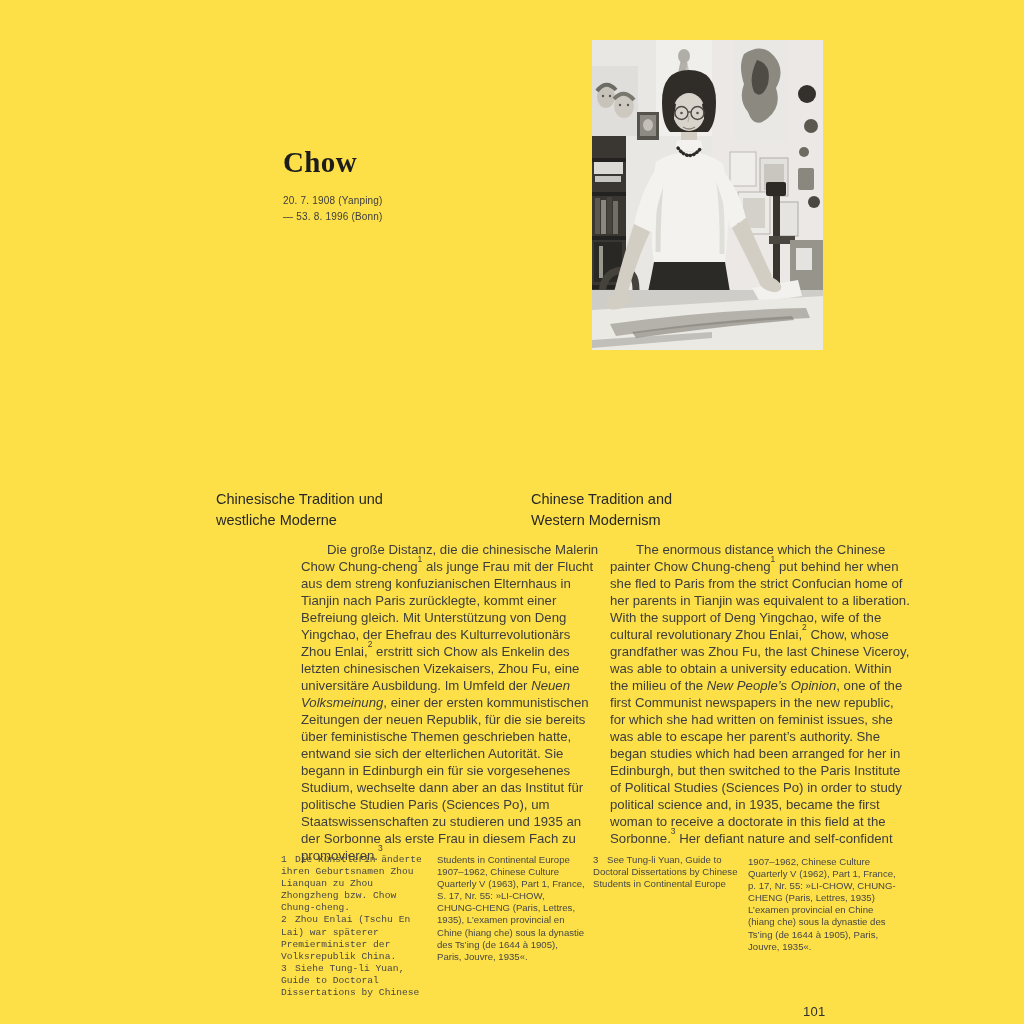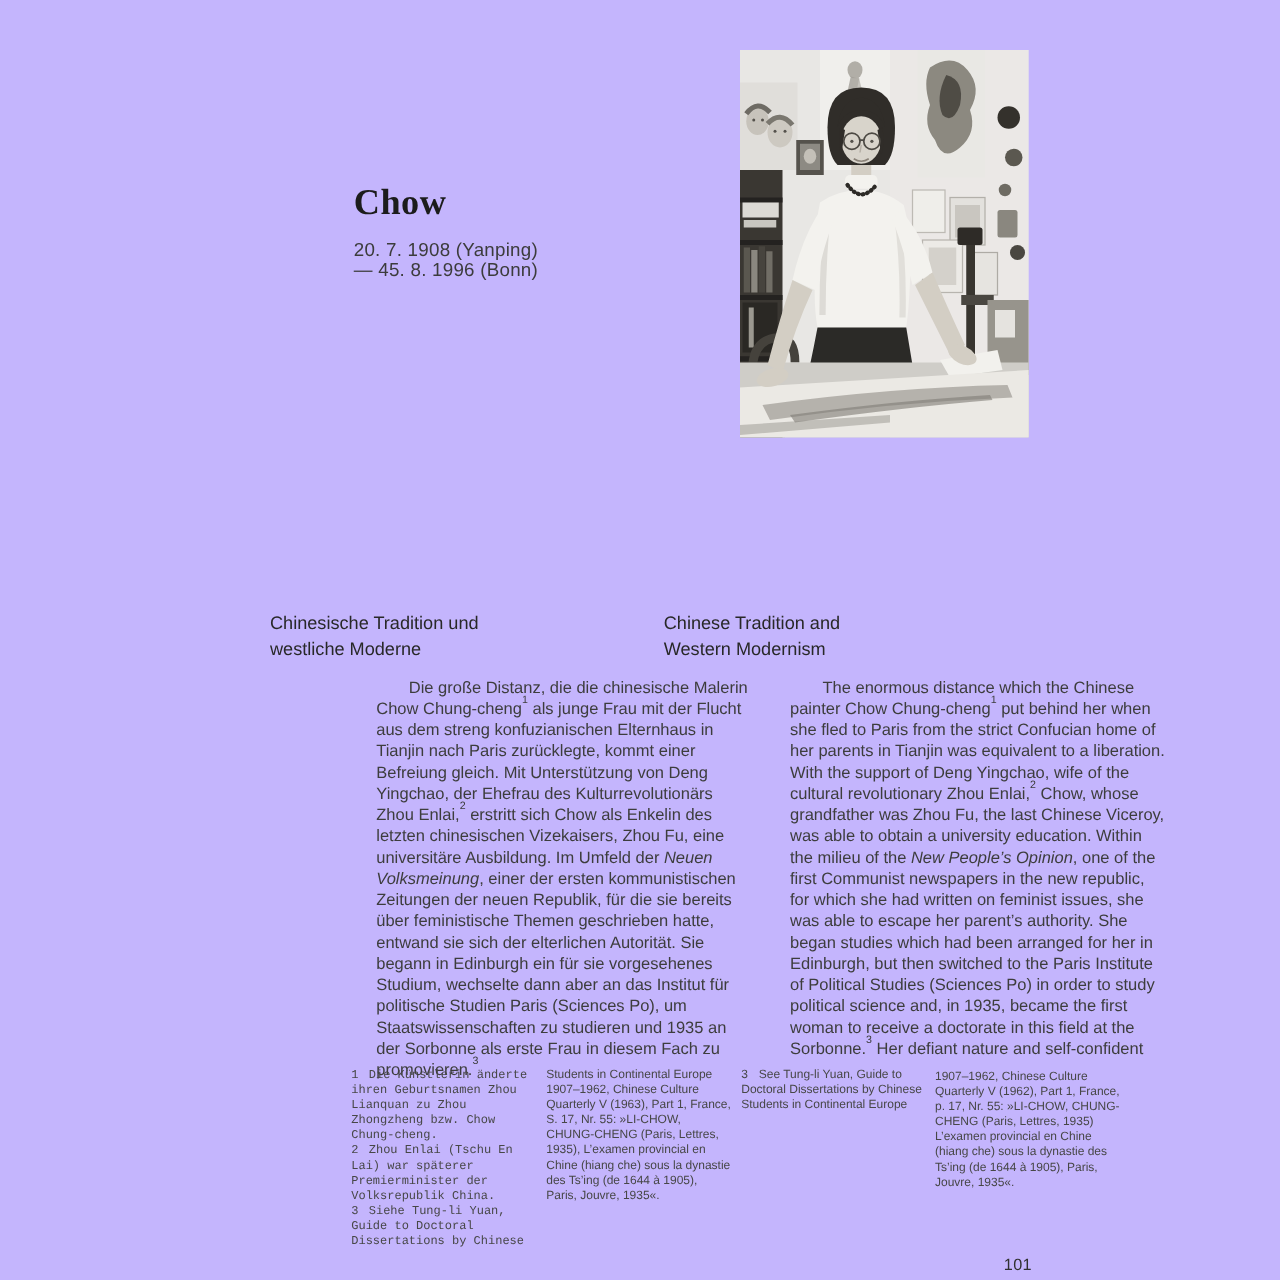--- a/index.html
+++ b/index.html
@@ -1,39 +1,39 @@
 <!DOCTYPE html>
 <html><head>
 <meta charset="utf-8">
 <style>
   html,body{margin:0;padding:0;background:#ffffff;}
-  .page{position:relative;width:1024px;height:1024px;background:#c4b5fd;overflow:hidden;
+  .page{position:relative;width:1024px;height:1024px;background:#fde047;overflow:hidden;
         font-family:"Liberation Sans",sans-serif;}
   .abs{position:absolute;}
 
   
   .photo{left:592px;top:40px;width:231px;height:310px;margin:0;}
   .photo svg{display:block;width:231px;height:310px;}
 
   
   .title-block{left:283px;top:146px;}
   .name{font-family:"Liberation Serif","DejaVu Serif",serif;color:#1c1c1c;
         font-size:29px;line-height:33px;letter-spacing:0.4px;}
   .name.bold{font-weight:700;}
-  .dates{margin-top:14px;font-size:15px;line-height:16px;color:#3c3c3c;letter-spacing:0.2px;}
+  .dates{margin-top:14px;font-size:10px;line-height:16px;color:#3c3c3c;letter-spacing:0.2px;}
 
   
   .heading{font-size:14.5px;line-height:21px;color:#282828;}
   .heading-de{left:216px;top:489px;}
   .heading-en{left:531px;top:489px;}
 
   
   .bodycol{font-size:13.2px;line-height:17px;color:#3d3d3d;width:300px;margin-left:20px;}
   .body-de{left:281px;top:541px;}
-  .body-en{left:612px;top:541px;}
+  .body-en{left:590px;top:541px;}
   .para{margin:0;text-indent:26px;}
   .it{font-style:italic;}
   sup.fnref{font-size:8.5px;line-height:0;position:relative;top:-4px;}
 
   
   .fncol{font-size:9.6px;line-height:12.1px;color:#474747;width:150px;}
   .fn-1{left:281px;top:854px;font-family:Liberation Mono, monospace;}
   .fn-2{left:437px;top:854px;width:148px;}
   .fn-3{left:593px;top:854px;}
   .fn-4{left:748px;top:856px;}
@@ -166,21 +166,21 @@
         <path d="M154 178 Q166 206 180 236 L168 244 Q152 212 140 188 Z" fill="#d3cec4"></path>
         <ellipse cx="178" cy="244" rx="12" ry="7" fill="#d3cec4" transform="rotate(25 178 244)"></ellipse>
       </g>
     </svg>
   </figure>
 
   <header class="abs title-block">
     <div class="name bold">Chow</div>
     <div class="dates">
       <div>20. 7. 1908 (Yanping)</div>
-      <div>— 45. 8. 1996 (Bonn)</div>
+      <div>— 53. 8. 1996 (Bonn)</div>
     </div>
   </header>
 
   <h2 class="abs heading heading-de" style="margin:0;font-weight:400;">
     <div>Chinesische Tradition und</div>
     <div>westliche Moderne</div>
   </h2>
   <h2 class="abs heading heading-en" style="margin:0;font-weight:400;">
     <div>Chinese Tradition and</div>
     <div>Western Modernism</div>

